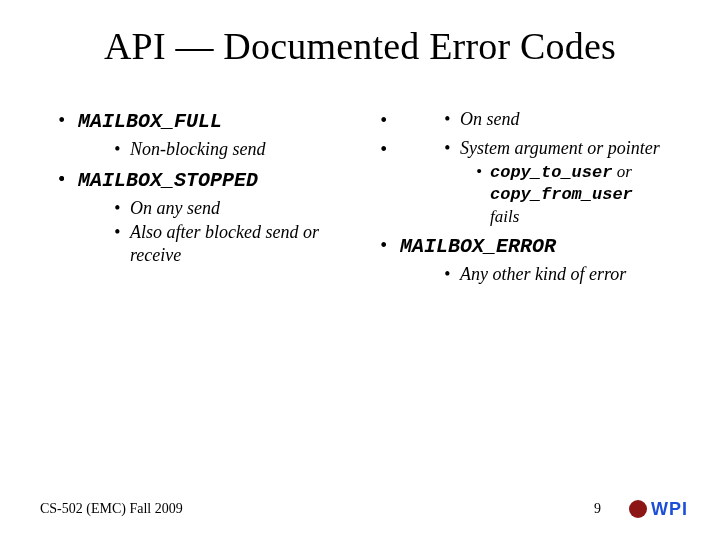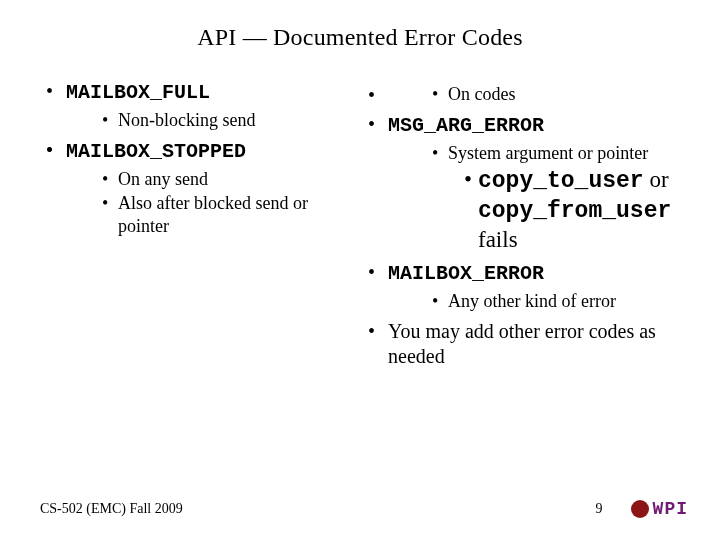--- a/index.html
+++ b/index.html
@@ -13,36 +13,37 @@
   }
   .slide {
     position: relative;
     width: 720px;
     height: 540px;
     box-sizing: border-box;
     padding: 24px 44px 0 44px;
   }
   .title {
     text-align: center;
-    font-size: 24px;
+    font-size: 38px;
     font-weight: 400;
     margin: 0 0 28px 0;
     letter-spacing: 0.2px;
   }
   .cols {
     display: flex;
     gap: 8px;
   }
   .col {
     flex: 1 1 50%;
   }
   ul.top {
     list-style: none;
-    margin: 0;
+    margin: 12px;
     padding: 0;
+    font-style: italic;
   }
   ul.top > li {
     position: relative;
     padding-left: 22px;
     margin: 0 0 6px 0;
     font-size: 20px;
     line-height: 1.25;
   }
   ul.top > li::before {
     content: "•";
@@ -70,21 +71,21 @@
     top: 0;
   }
   ul.sub2 {
     list-style: none;
     margin: 2px 0 0 0;
     padding: 0 0 0 16px;
   }
   ul.sub2 > li {
     position: relative;
     padding-left: 14px;
-    font-size: 23px;
+    font-size: 17px;
     line-height: 1.25;
   }
   ul.sub2 > li::before {
     content: "•";
     position: absolute;
     left: 0;
     top: 0;
   }
   .code {
     font-family: "Courier New", Courier, monospace;
@@ -127,23 +128,23 @@
     gap: 4px;
     font-weight: bold;
   }
   .footer .logo .seal {
     width: 18px; height: 18px;
     border-radius: 50%;
     background: #8c1515;
     display: inline-block;
   }
   .footer .logo .wpi {
-    font-family: Liberation Mono, monospace;
+    font-family: Liberation Sans, sans-serif;
     font-size: 18px;
-    color: #701a75;
+    color: #1d4ed8;
     letter-spacing: 1px;
   }
 </style>
 </head>
 <body>
 
 <div class="slide">
 
   <h1 class="title">API — Documented Error Codes</h1>
 
@@ -156,53 +157,51 @@
           <ul class="sub1">
             <li>Non-blocking send</li>
           </ul>
         </li>
         <li>
         </li>
         <li>
           <span class="code">MAILBOX_STOPPED</span>
           <ul class="sub1">
             <li>On any send</li>
-            <li>Also after blocked send or pointer</li>
+            <li>Also after blocked send or receive</li>
           </ul>
         </li>
       </ul>
     </div>
 
     <div class="col rcol">
       <ul class="top">
         <li>
           <ul class="sub1">
-            <li>On codes</li>
-          </ul>
-        </li>
-        <li>
-          <span class="code">MSG_ARG_ERROR</span>
+            <li>On send</li>
+          </ul>
+        </li>
+        <li>
           <ul class="sub1">
             <li>
               <span>System argument or pointer</span>
               <ul class="sub2">
                 <li>
                   <span class="code">copy_to_user</span><span> or </span><span class="code">copy_from_user</span><span> fails</span>
                 </li>
               </ul>
             </li>
           </ul>
         </li>
         <li>
           <span class="code">MAILBOX_ERROR</span>
           <ul class="sub1">
             <li>Any other kind of error</li>
           </ul>
         </li>
-        <li>You may add other error codes as needed</li>
       </ul>
     </div>
 
   </div>
 
   <div class="footer">
     <span class="fleft">CS-502 (EMC) Fall 2009</span>
     <span class="fright">
       <span>9</span>
       <span class="logo">

